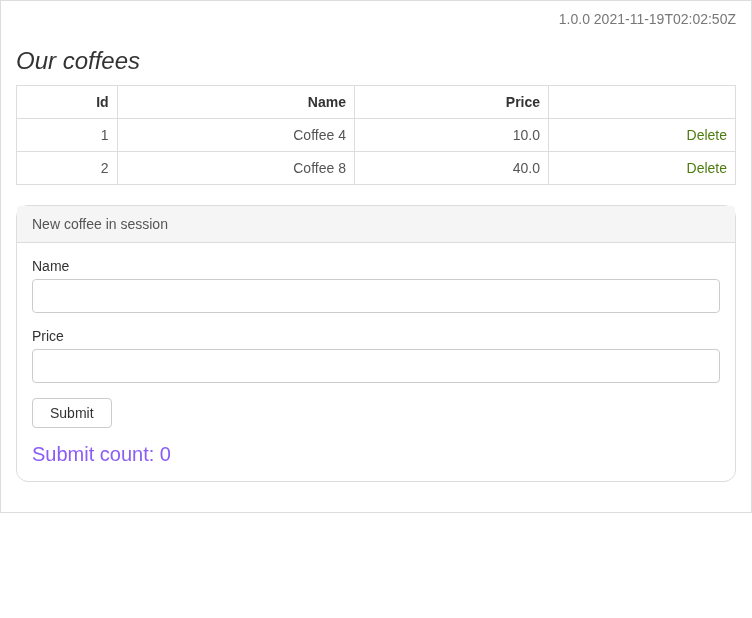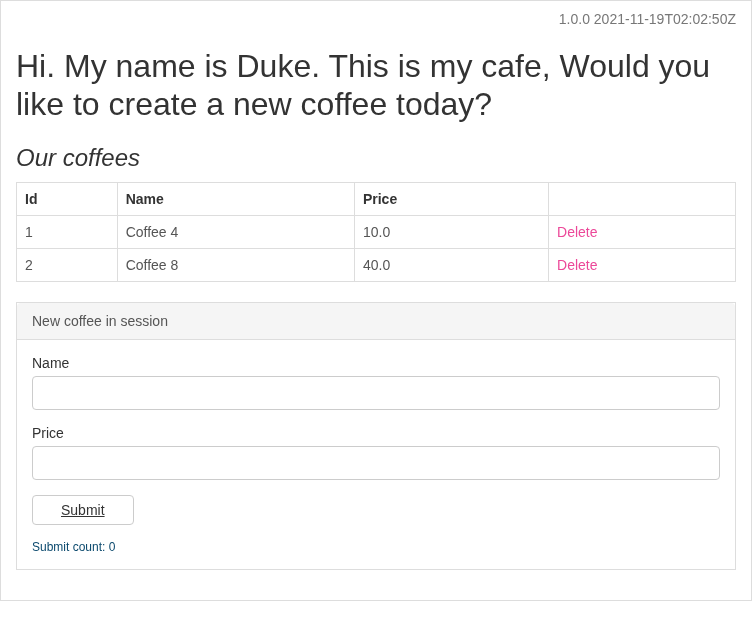--- a/index.html
+++ b/index.html
@@ -45,38 +45,38 @@
     }
     table {
       width: 100%;
       border-collapse: collapse;
       border: 1px solid #333;
       margin-bottom: 20px;
     }
     table th, table td {
       border: 1px solid #ddd;
       padding: 8px;
-      text-align: left;
+      text-align: right;
       font-size: 14px;
     }
     table th {
       font-weight: 700;
       color: #333;
     }
     table td {
       color: #555;
     }
     .delete-link {
-      color: #ec4899;
+      color: #4d7c0f;
       text-decoration: none;
       cursor: pointer;
     }
     .panel {
       border: 1px solid #ddd;
-      border-radius: 0;
+      border-radius: 12px;
       margin-bottom: 10px;
     }
     .panel-heading {
       background: #f5f5f5;
       border-bottom: 1px solid #ddd;
       padding: 10px 15px;
       font-size: 14px;
       color: #555;
       border-radius: 4px 4px 0 0;
     }
@@ -98,47 +98,45 @@
       height: 34px;
       padding: 6px 12px;
       font-size: 14px;
       color: #555;
       background: #fff;
       border: 1px solid #ccc;
       border-radius: 4px;
     }
     .btn {
       display: inline-block;
-      padding: 6px 28px;
+      padding: 6px 17px;
       font-size: 14px;
       color: #333;
       background: #fff;
       border: 1px solid #ccc;
       border-radius: 4px;
       cursor: pointer;
       margin-bottom: 10px;
-      text-decoration: underline;
     }
     .submit-count {
-      font-size: 12px;
-      color: #0c4a6e;
+      font-size: 20px;
+      color: #8b5cf6;
       margin-top: 5px;
     }
     .col-id { width: 14%; }
     .col-name { width: 33%; }
     .col-price { width: 27%; }
     .col-action { width: 26%; }
   </style>
 </head>
 <body>
 
 <div class="container">
   <div class="build-info">1.0.0 2021-11-19T02:02:50Z</div>
 
-  <h1>Hi. My name is Duke. This is my cafe, Would you like to create a new coffee today?</h1>
 
   <h2>Our coffees</h2>
 
   <table>
     <thead>
       <tr>
         <th class="col-id">Id</th>
         <th class="col-name">Name</th>
         <th class="col-price">Price</th>
         <th class="col-action"></th>

